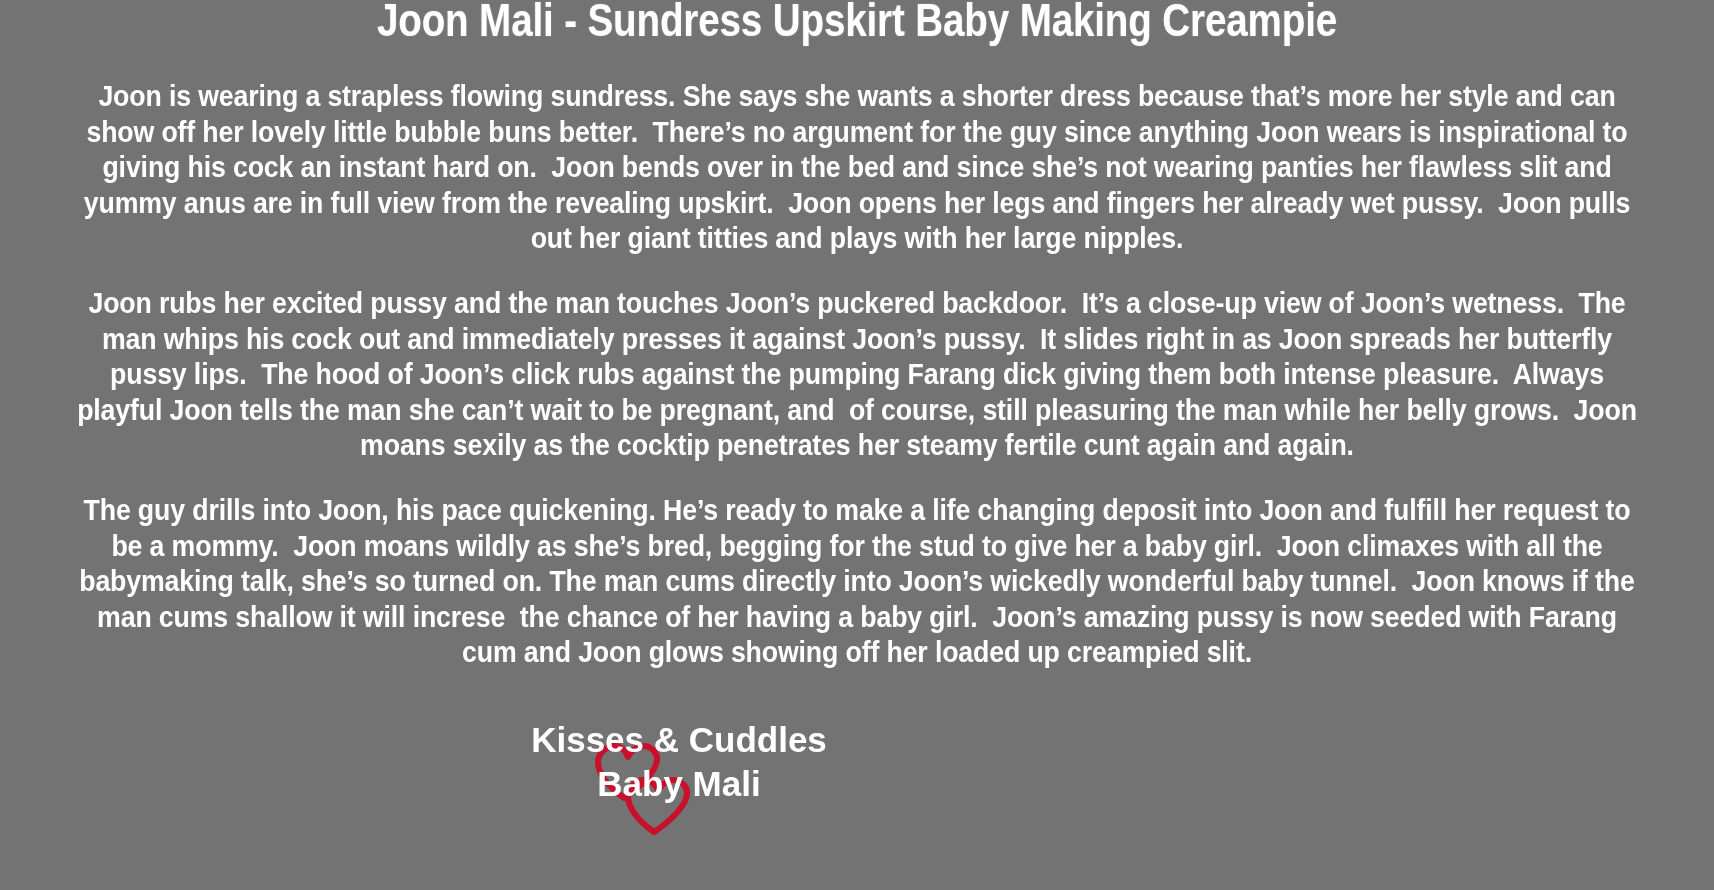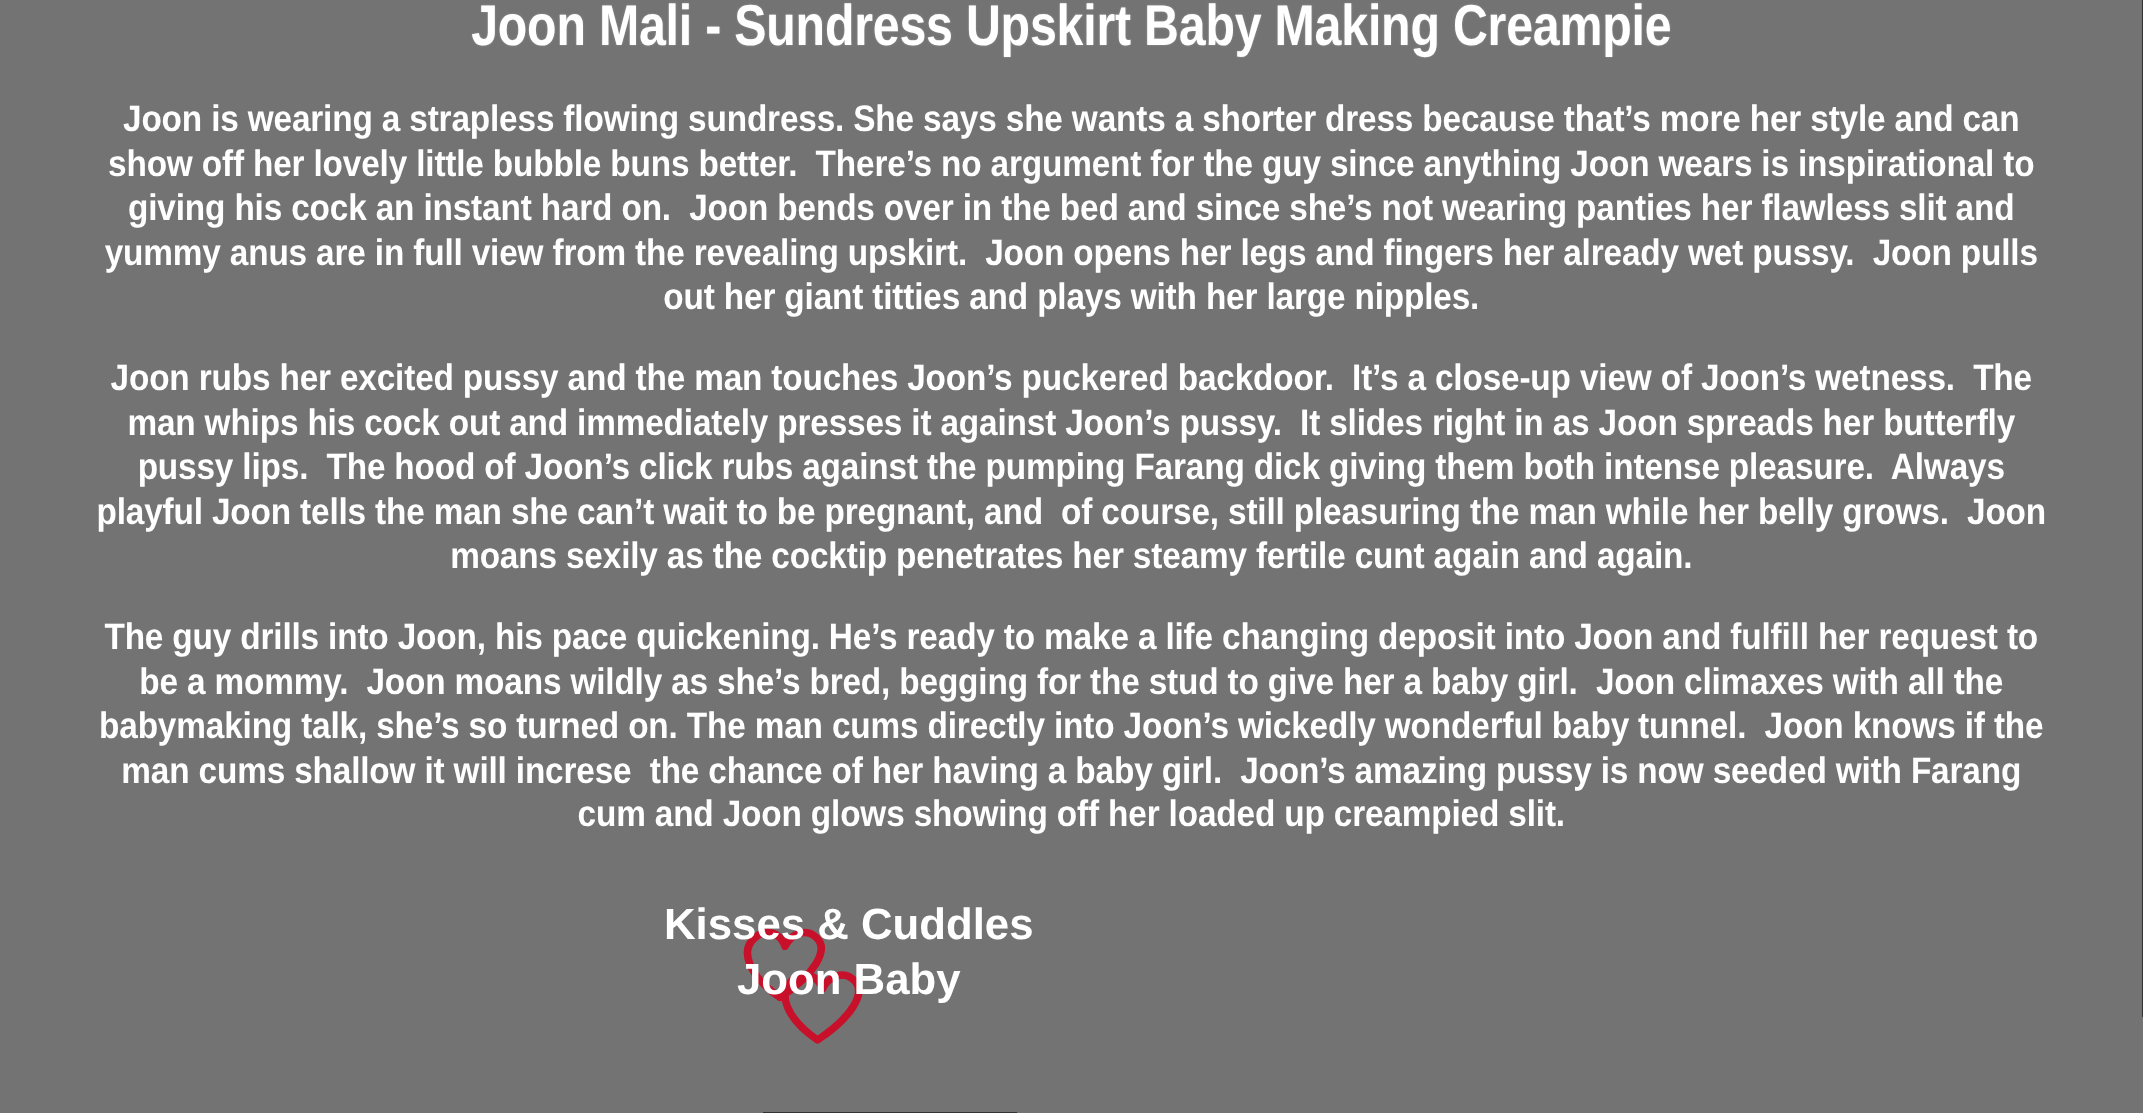--- a/index.html
+++ b/index.html
@@ -109,16 +109,16 @@
     <svg width="110" height="100" viewBox="0 0 110 100" aria-hidden="true">
       <g fill="none" stroke="#c8102a" stroke-width="6" stroke-linecap="round" stroke-linejoin="round">
         <path d="M36 62 C 10 44, 4 24, 16 14 C 27 5, 37 12, 40 21 C 45 11, 57 6, 65 14 C 76 24, 63 44, 36 62 Z"></path>
         <path d="M66 96 C 40 78, 34 58, 46 48 C 57 39, 67 46, 70 55 C 75 45, 87 40, 95 48 C 106 58, 93 78, 66 96 Z"></path>
       </g>
     </svg>
   </div>
 
   <div class="signature">
     <div class="sig-line">Kisses &amp; Cuddles</div>
-    <div class="sig-line">Joon Baby</div>
+    <div class="sig-line">Baby Mali</div>
   </div>
 
 </div>
 
 </body></html>

